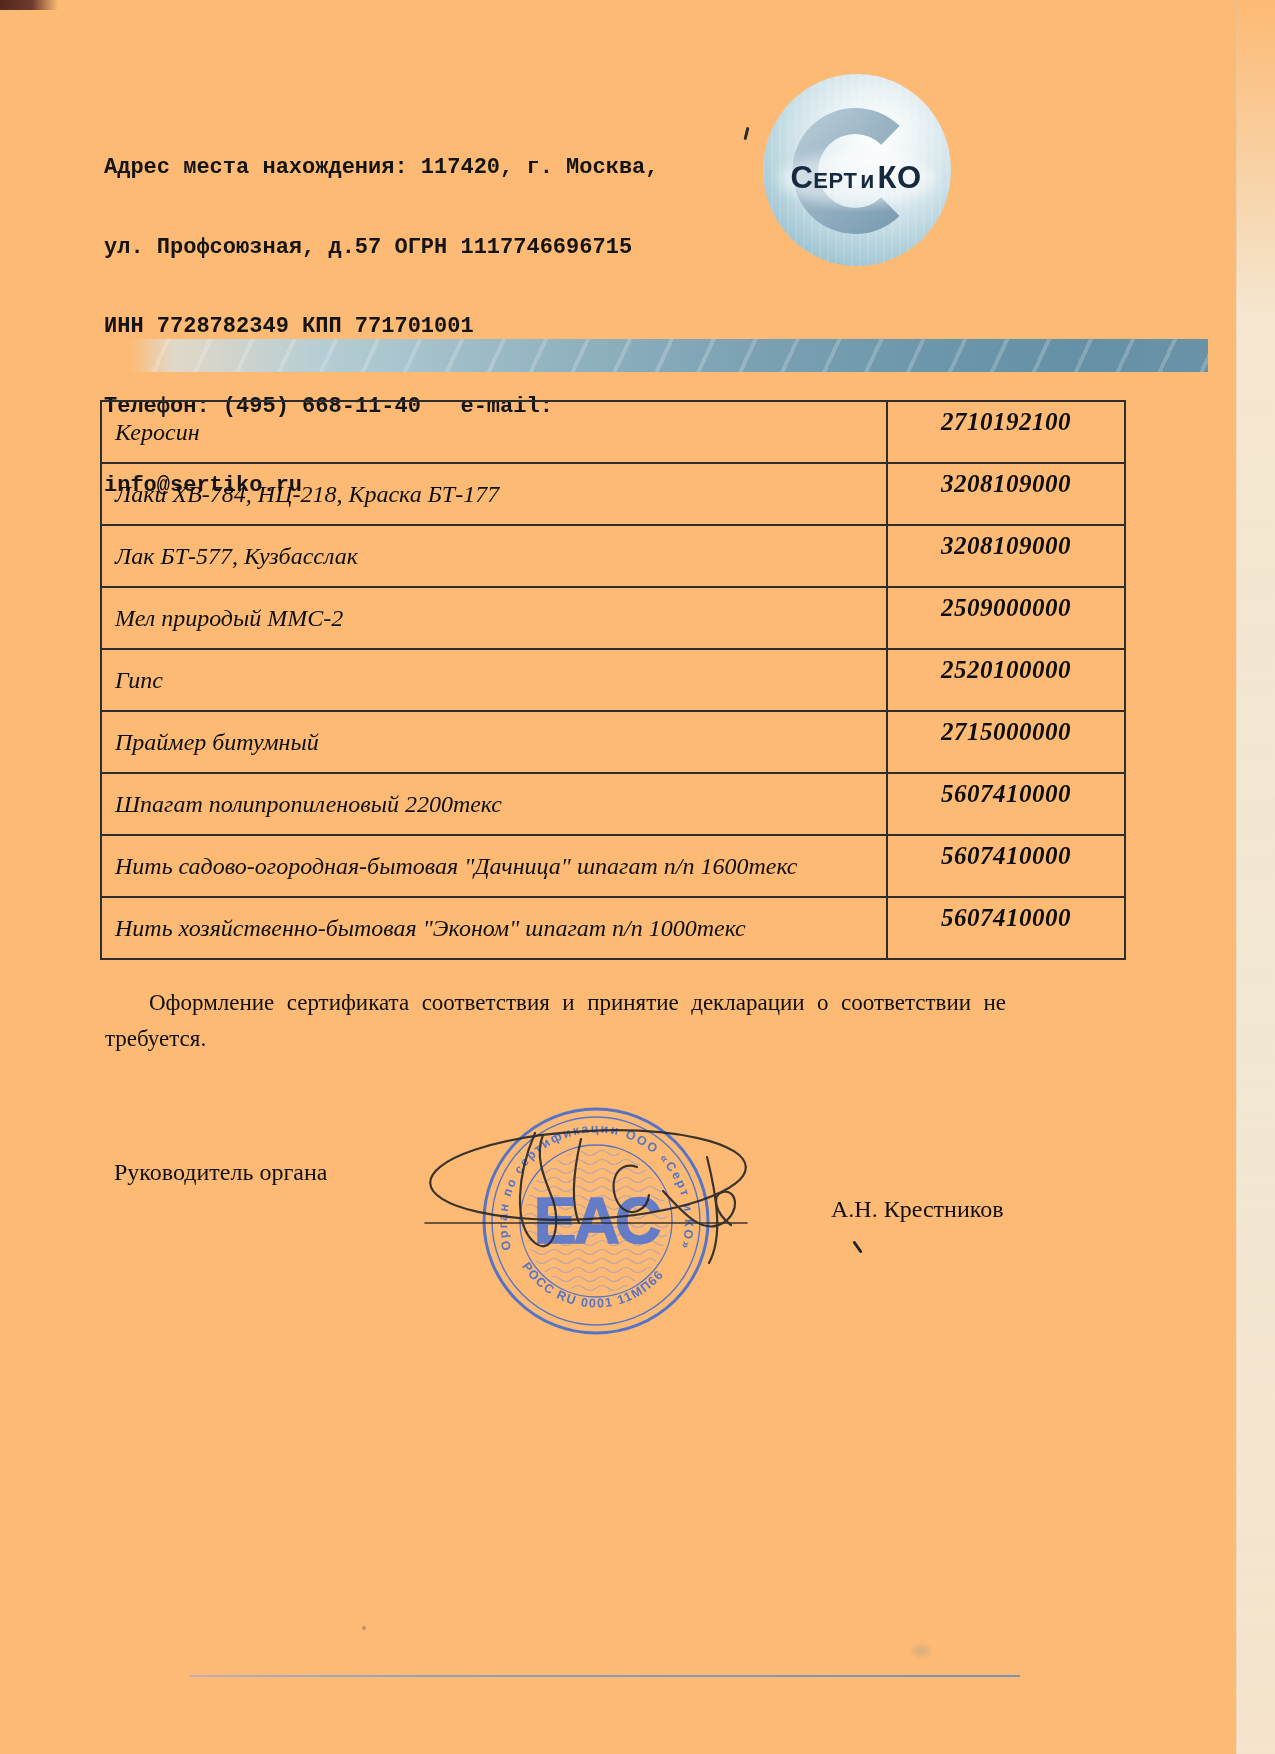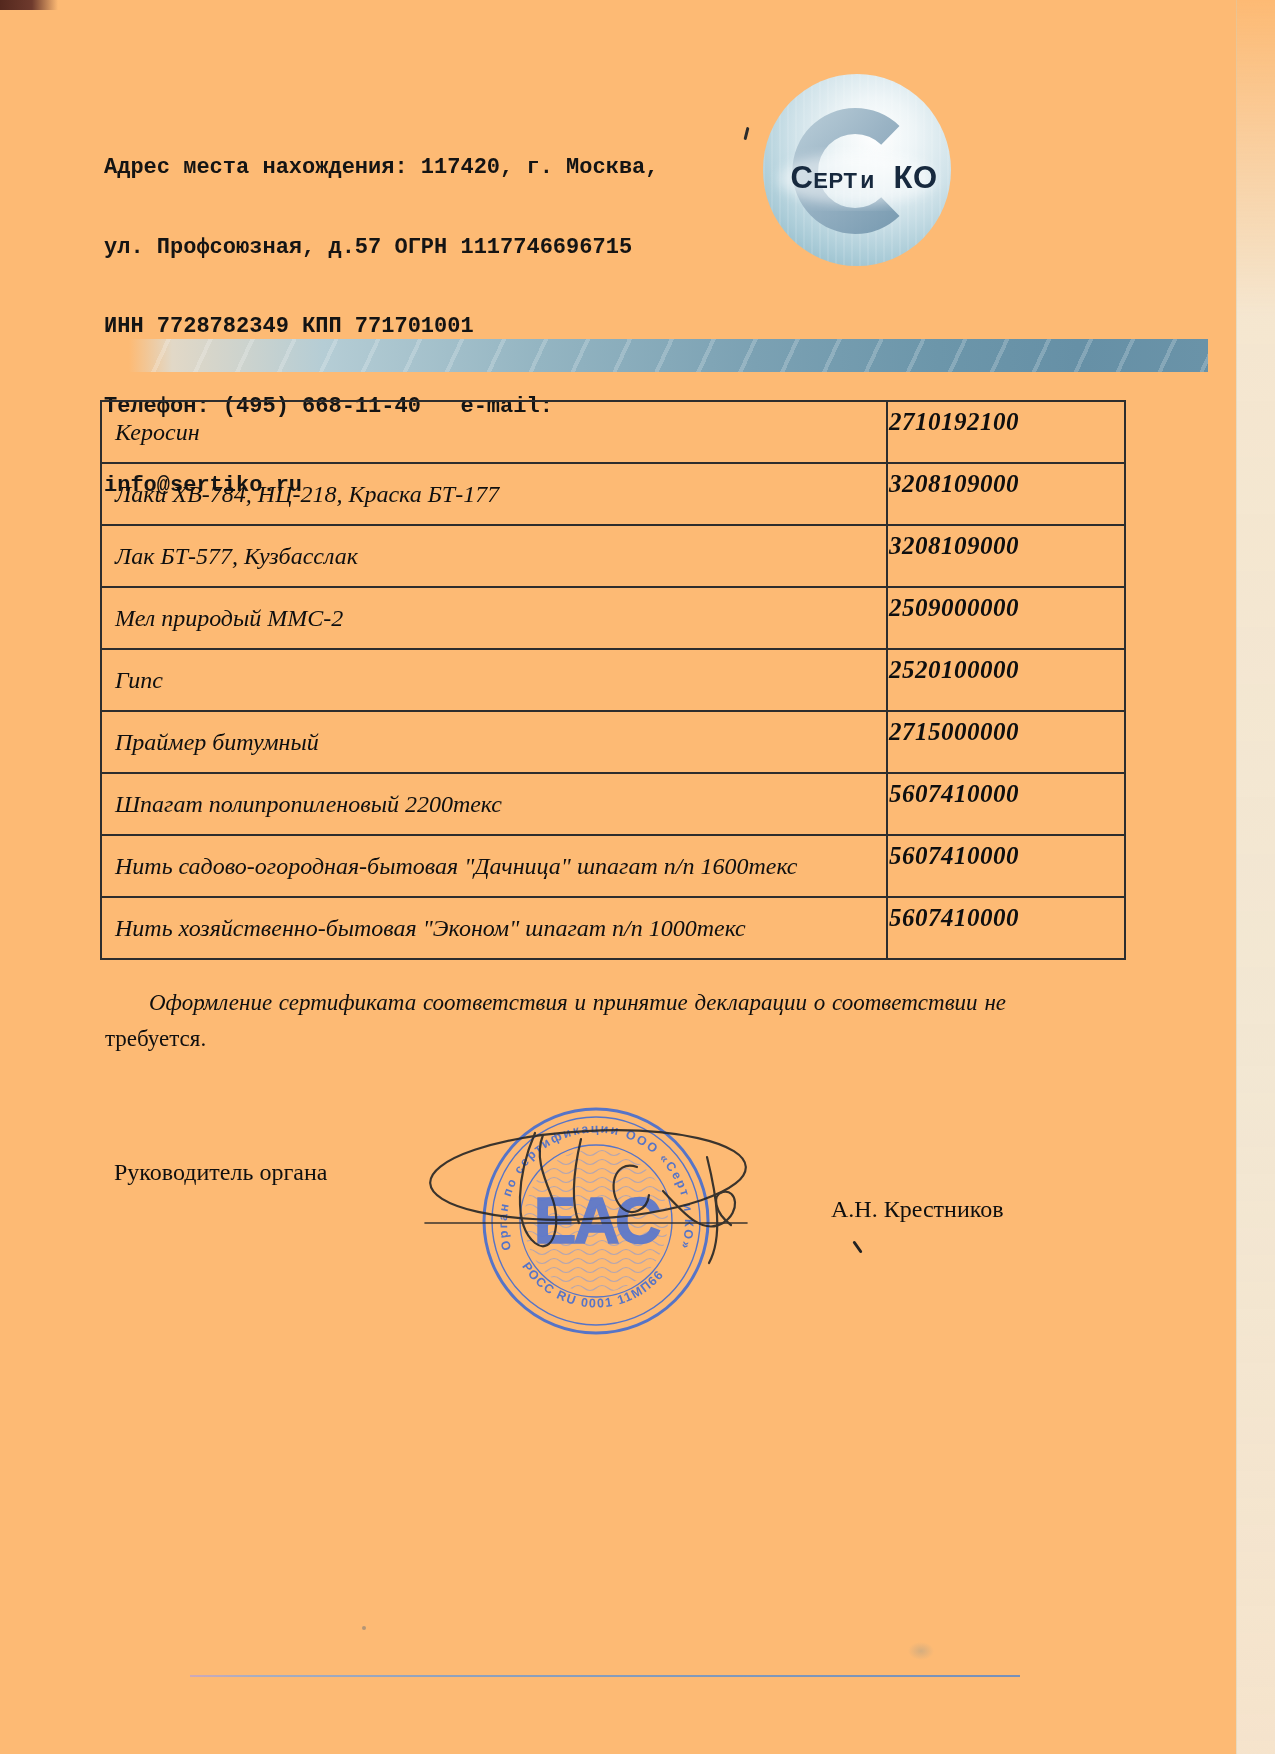--- a/index.html
+++ b/index.html
@@ -30,42 +30,42 @@
   
   .logo{position:absolute;left:763px;top:74px;width:188px;height:192px;}
   .logo .ball{position:absolute;inset:0;border-radius:50%;
     background:radial-gradient(circle at 60% 32%,#ffffff 0%,#eef5f7 22%,#cfe2e9 48%,
       #a9cbd7 72%,#8fb9c9 88%,#7fabbd 100%);}
   .logo .ball::after{content:"";position:absolute;inset:0;border-radius:50%;opacity:.3;
     background:repeating-linear-gradient(90deg,rgba(255,255,255,.35) 0 2px,rgba(0,0,0,0) 2px 8px);}
   .logo svg{position:absolute;inset:0;}
   .logo-text{position:absolute;left:0;right:2px;top:88px;text-align:center;line-height:1;
     font-family:"Liberation Sans",sans-serif;font-weight:bold;color:#17293e;}
-  .logo-text .caps{font-size:31px;font-variant:small-caps;letter-spacing:.5px;margin-left:16px;}
+  .logo-text .caps{font-size:31px;font-variant:small-caps;letter-spacing:.5px;}
   .logo-text .and{font-size:23px;margin:0 3px;}
 
   
   .blue-bar{position:absolute;left:129px;top:339px;width:1079px;height:33px;
     background-image:
       repeating-linear-gradient(115deg,rgba(255,255,255,0) 0 34px,rgba(255,255,255,.2) 34px 38px),
       linear-gradient(90deg,rgba(230,239,242,0) 0%,rgba(214,229,234,.7) 4%,#b5cdd5 18%,
         #94b5c2 38%,#7ba1b3 58%,#6c96aa 75%,#6690a6 88%,#6a93a8 100%);}
 
   
   .codes{position:absolute;left:100px;top:400px;width:1026px;border-collapse:collapse;
     table-layout:fixed;color:#0f0f0f;font-style:italic;padding-left:47px;}
   .codes td{border:2px solid #2d2d2d;height:53px;overflow:hidden;}
   .codes td.name{width:761px;padding:2px 10px 2px 13px;font-size:24px;vertical-align:middle;}
-  .codes td.code{text-align:left;vertical-align:top;padding-top:6px;
+  .codes td.code{text-align:center;vertical-align:top;padding-top:6px;
     font-size:25px;font-weight:bold;letter-spacing:.5px;}
 
   
   .statement{position:absolute;left:105px;top:985px;width:901px;margin:0;color:#0f0f0f;
     font-size:23px;line-height:36px;}
-  .statement .l1{text-indent:44px;text-align:justify;text-align-last:justify;font-style:italic;}
+  .statement .l1{text-indent:44px;text-align:justify;text-align-last:justify;}
 
   
   .sig-role{position:absolute;left:114px;top:1150px;color:#0f0f0f;font-size:24px;line-height:44px;}
   .signer{position:absolute;left:831px;top:1196px;color:#0f0f0f;font-size:24px;}
   .stamp{position:absolute;left:466px;top:1091px;width:260px;height:260px;opacity:.93;}
   .autograph{position:absolute;left:385px;top:1095px;width:390px;height:180px;}
 
   
   .footer-line{position:absolute;left:190px;top:1675px;width:830px;height:2px;opacity:.85;
     background:linear-gradient(90deg,#c5a6c6 0%,#97abd0 8%,#7d9ecb 30%,#6b94c8 60%,#5f89c6 100%);}

